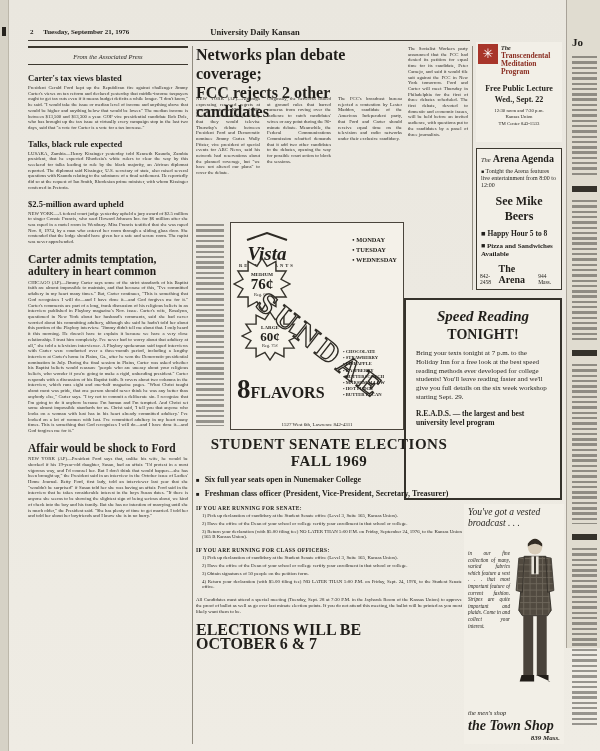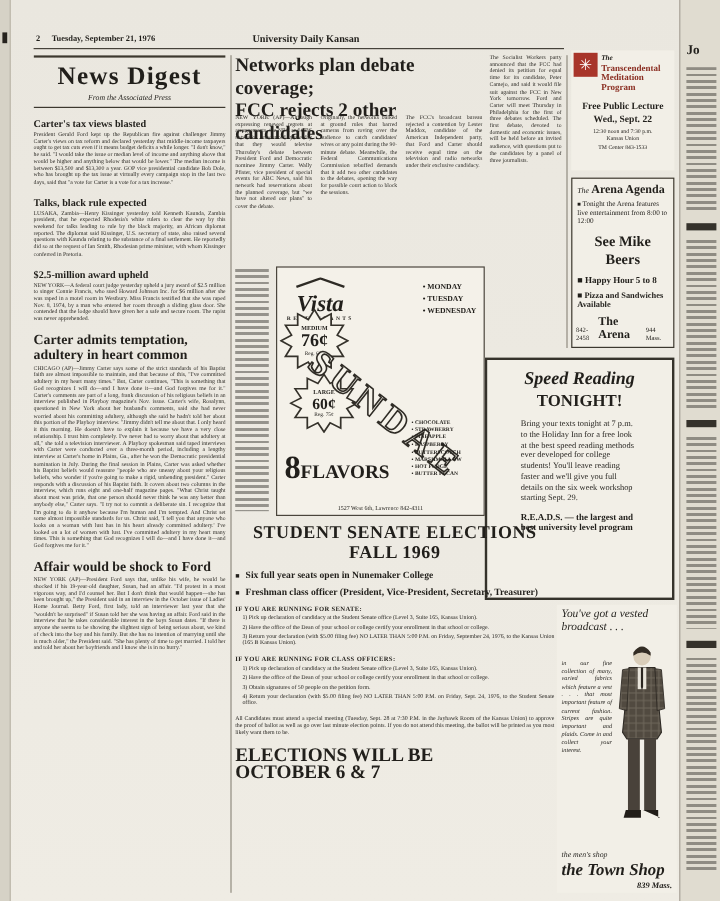--- a/index.html
+++ b/index.html
@@ -69,21 +69,21 @@
   .sundae{position:absolute;left:40px;top:62px;transform:rotate(38deg);transform-origin:left top;
           font-size:30px;font-weight:bold;letter-spacing:5px;color:#f6f3ea;white-space:nowrap;
           -webkit-text-stroke:1.3px #2e2b25;text-shadow:0 0 1px #2e2b25;}
   .flavors-big{position:absolute;left:6px;top:154px;font-weight:bold;line-height:24px;}
   .flavors-big .num{font-size:27px;}
   .flavors-big .wrd{font-size:16px;}
   .flavor-list{position:absolute;left:112px;top:126px;font-size:4.6px;font-weight:bold;line-height:6.2px;white-space:nowrap;}
   .vista-addr{position:absolute;left:0;right:0;bottom:2px;text-align:center;font-size:5px;}
   
   .speed{left:404px;top:298px;width:158px;height:202px;border:2px solid #35322b;background:#f2efe7;
-         padding:8px 28px;box-sizing:border-box;}
+         padding:8px 10px;box-sizing:border-box;}
   .speed-title{font-size:15px;font-style:italic;font-weight:bold;text-align:center;}
   .speed-tonight{font-size:14px;font-weight:bold;text-align:center;margin:2px 0 6px;}
   .speed-body{font-size:7px;line-height:8.8px;}
   .speed-org{font-size:7.5px;font-weight:bold;line-height:9px;margin-top:7px;}
   .speed-call{font-size:7px;font-weight:bold;line-height:8.6px;margin-top:6px;}
   
   .senate{left:196px;top:436px;width:266px;height:288px;overflow:hidden;}
   .sen-title{font-size:15px;font-weight:bold;text-align:center;letter-spacing:.5px;line-height:17px;}
   .sen-bullet{font-size:8px;font-weight:bold;margin-top:5px;}
   .sen-bullet .sq{font-size:6px;margin-right:3px;}
@@ -94,21 +94,21 @@
   .funding{left:200px;top:726px;width:262px;text-align:center;font-size:8px;font-weight:bold;}
   
   .townshop{left:464px;top:504px;width:100px;height:240px;background:#f2efe7;overflow:hidden;}
   .ts-head{font-size:9.5px;font-style:italic;line-height:11px;padding:3px 4px 0;}
   .ts-body{position:absolute;left:4px;top:46px;width:42px;font-size:5.2px;line-height:6.6px;font-style:italic;text-align:justify;}
   .ts-man{position:absolute;right:2px;top:30px;}
   .ts-mens{position:absolute;left:4px;bottom:28px;font-size:6.5px;font-style:italic;}
   .ts-name{position:absolute;left:4px;bottom:10px;font-size:14px;font-weight:bold;font-style:italic;white-space:nowrap;}
   .ts-addr{position:absolute;right:4px;bottom:2px;font-size:7px;font-weight:bold;font-style:italic;}
   
-  .edge{left:566px;top:0;width:34px;height:751px;background:#e0dcd0;border-left:1px solid #a8a298;box-sizing:border-box;}
+  .edge{left:566px;top:0;width:34px;height:648px;background:#e0dcd0;border-left:1px solid #a8a298;box-sizing:border-box;}
   .edge-frag{padding:36px 0 0 5px;font-size:11px;font-weight:bold;}
   .edge-block{margin:8px 3px 0 5px;}
   .edge-bar{margin:10px 3px 0 5px;height:6px;background:#35322b;}
 </style>
 </head>
 <body>
 
 <div class="page">
 
   <div class="abs scan-edge"></div>
@@ -119,21 +119,20 @@
     <span>Tuesday, September 21, 1976</span>
   </div>
   <div class="abs pub-title">University Daily Kansan</div>
   <div class="abs header-rule"></div>
 
   <div class="abs vr" style="left:192px;top:46px;height:698px;"></div>
   <div class="abs vr" style="left:472px;top:46px;height:244px;"></div>
 
   <div class="abs digest">
     <div class="digest-head">
-      <div class="digest-title">News Digest</div>
       <div class="digest-sub">From the Associated Press</div>
     </div>
     <div class="d-art">
       <div class="d-h">Carter's tax views blasted</div>
       <div class="smallbody">President Gerald Ford kept up the Republican fire against challenger Jimmy Carter's views on tax reform and declared yesterday that middle-income taxpayers ought to get tax cuts even if it means budget deficits a while longer. "I don't know," he said. "I would take the issue or median level of income and anything above that would be higher and anything below that would be lower." The median income is between $13,500 and $13,300 a year. GOP vice presidential candidate Bob Dole, who has brought up the tax issue at virtually every campaign stop in the last two days, said that "a vote for Carter is a vote for a tax increase."</div>
     </div>
     <div class="d-art">
       <div class="d-h">Talks, black rule expected</div>
       <div class="smallbody">LUSAKA, Zambia—Henry Kissinger yesterday told Kenneth Kaunda, Zambia president, that he expected Rhodesia's white rulers to clear the way by this weekend for talks leading to rule by the black majority, an African diplomat reported. The diplomat said Kissinger, U.S. secretary of state, also raised several questions with Kaunda relating to the substance of a final settlement. He reportedly did so at the request of Ian Smith, Rhodesian prime minister, with whom Kissinger conferred in Pretoria.</div>
     </div>

